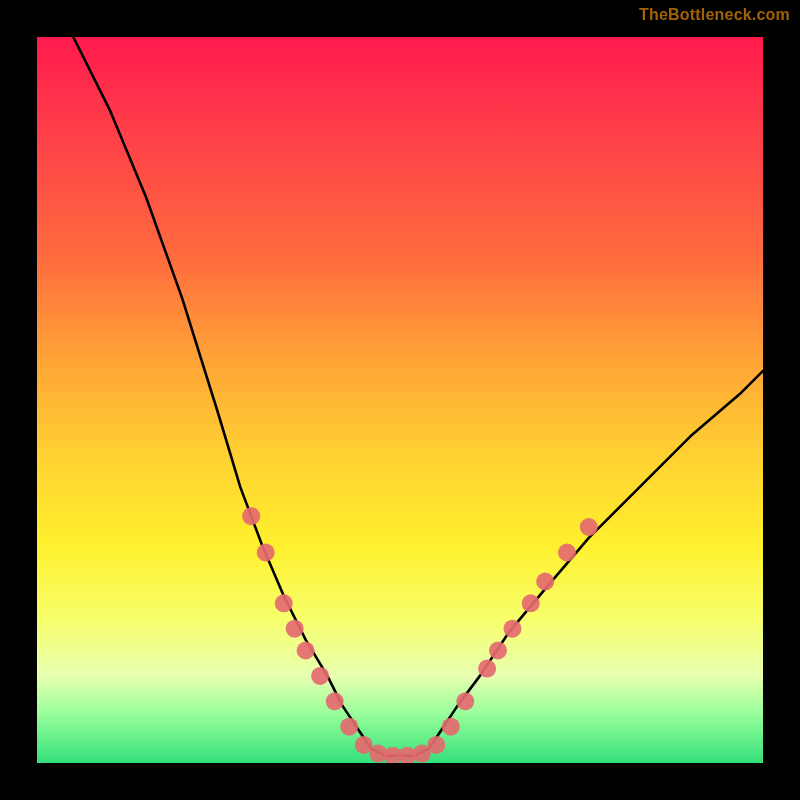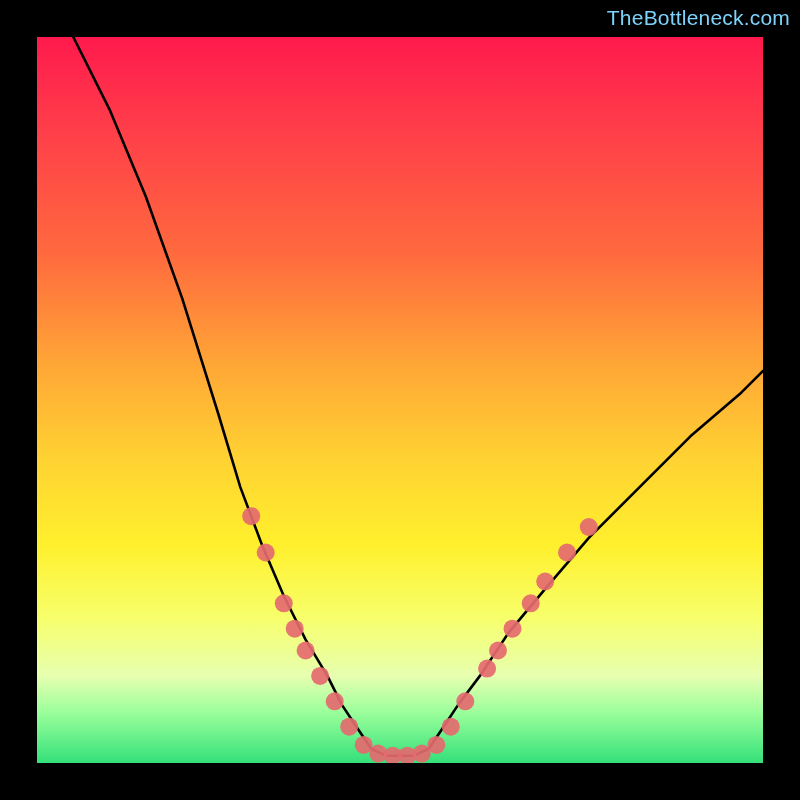--- a/index.html
+++ b/index.html
@@ -35,23 +35,23 @@
       #f7ff6b 80%,
       #e7ffb0 88%,
       #9bff9b 93%,
       #34e07a 100%
     );
   }
   .watermark {
     position: absolute;
     top: 6px;
     right: 10px;
-    color: #7dd3fc;
-    font-size: 21px;
-    font-weight: 400;
+    color: #a16207;
+    font-size: 16px;
+    font-weight: 700;
     letter-spacing: 0.2px;
     user-select: none;
   }
   svg.overlay {
     position: absolute;
     left: 0;
     top: 0;
     width: 726px;
     height: 726px;
   }

